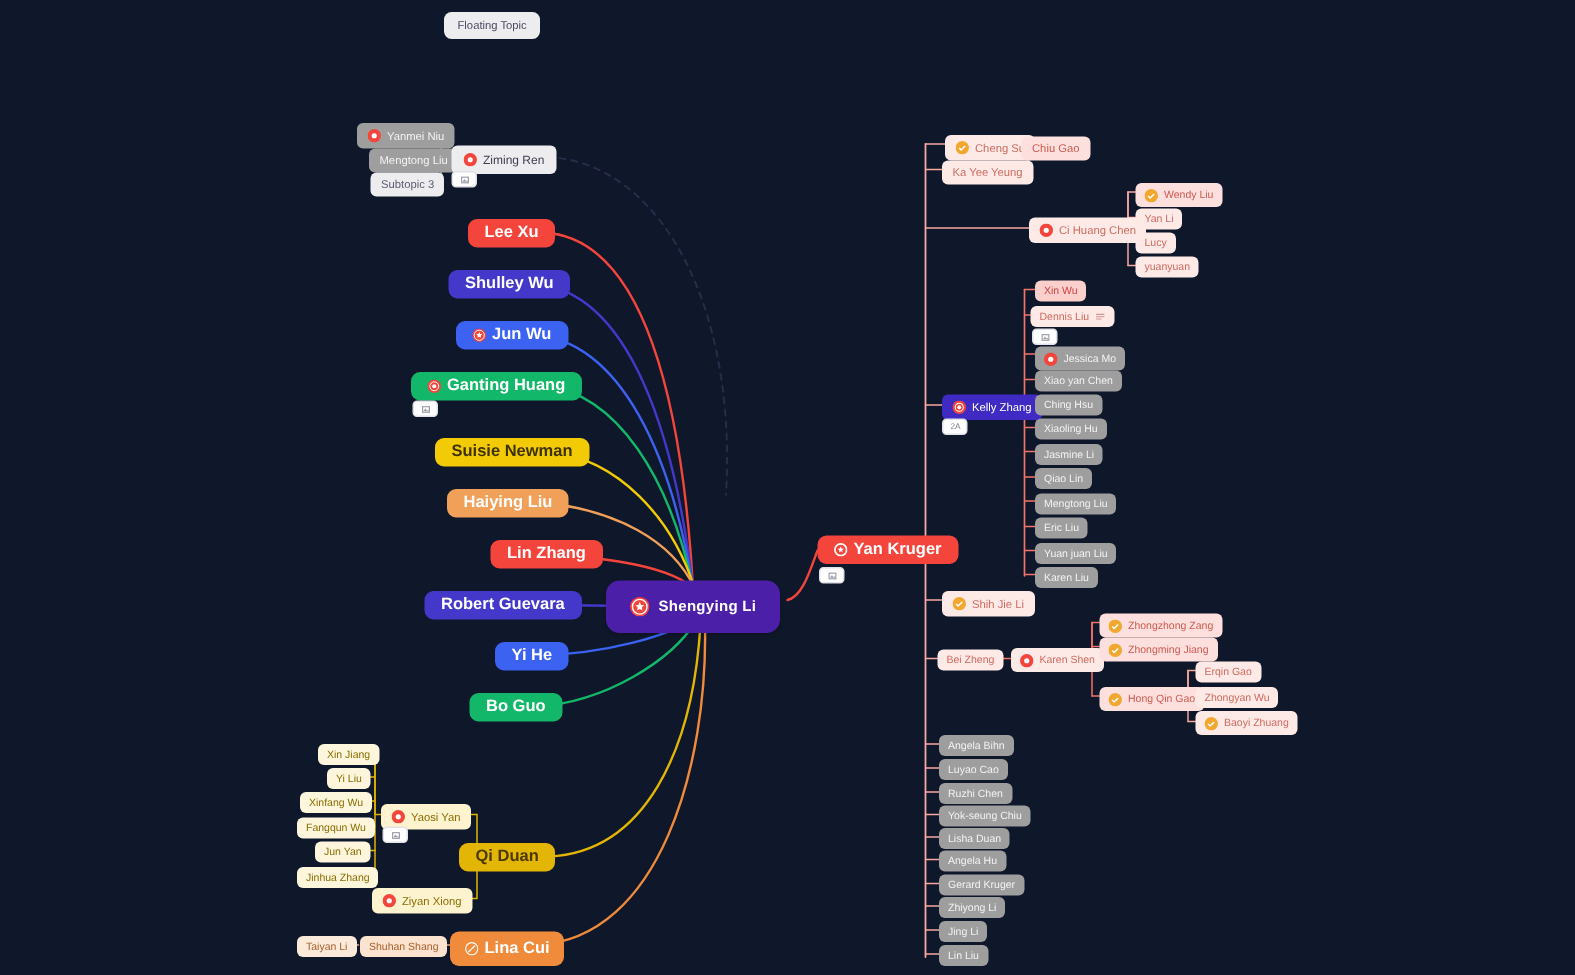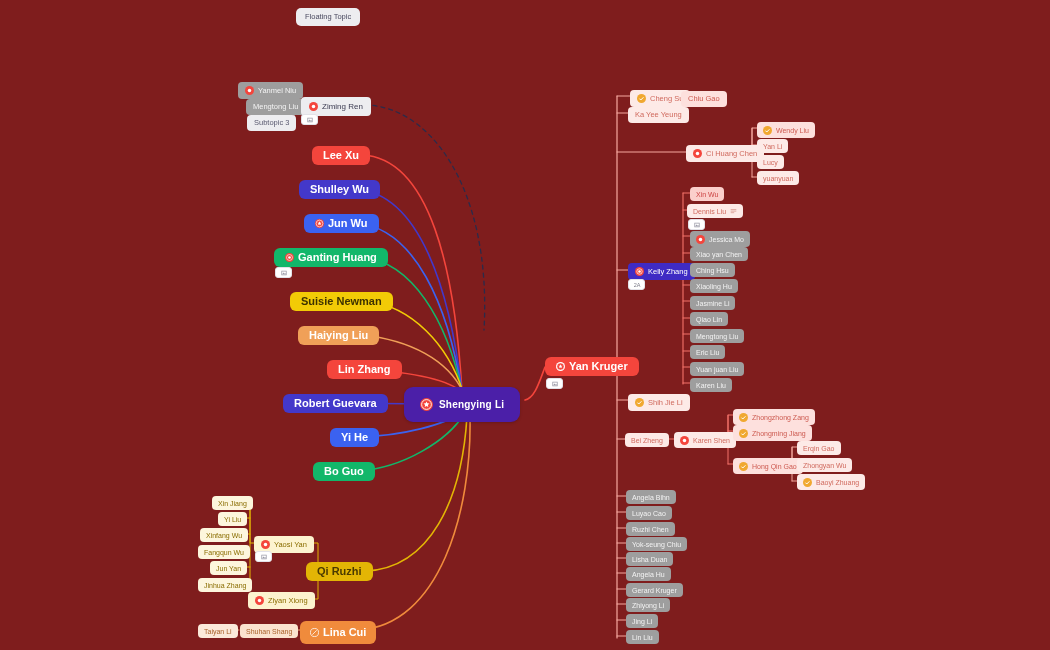--- a/index.html
+++ b/index.html
@@ -1,19 +1,19 @@
 <!DOCTYPE html>
 <html><head>
 <meta charset="utf-8">
 <style>
   html,body{margin:0;padding:0;background:#ffffff;}
   body{width:1050px;height:650px;overflow:hidden;
        font-family:"Liberation Sans","DejaVu Sans",sans-serif;
        -webkit-font-smoothing:antialiased;}
-  #stage{position:relative;width:1050px;height:650px;background:#7f1d1d;}
+  #stage{position:relative;width:1050px;height:650px;background:#0f172a;}
   #wires{position:absolute;left:0;top:0;width:1050px;height:650px;pointer-events:none;}
 
   .node{position:absolute;box-sizing:border-box;display:flex;align-items:center;
         white-space:nowrap;border-radius:5px;line-height:1;}
   .node .lbl{display:inline-block;}
 
   
   .central{font-size:10px;font-weight:bold;color:#fff;background:#4b1fa8;
            border-radius:9px;padding:11px 16px;letter-spacing:.2px;
            box-shadow:0 1px 3px rgba(0,0,0,.18);}
@@ -245,21 +245,21 @@
     <span class="lbl">Robert Guevara</span>
   </div>
   <div class="node lvl1 c-blue" style="left:318px;top:428px;margin-left:12px;">
     <span class="lbl">Yi He</span>
   </div>
   <div class="node lvl1 c-green" style="left:313px;top:462px;">
     <span class="lbl">Bo Guo</span>
   </div>
 
   <div class="node lvl1 c-darkyellow" style="left:306px;top:562px;">
-    <span class="lbl">Qi Ruzhi</span>
+    <span class="lbl">Qi Duan</span>
   </div>
   <div class="node lvl2" style="left:254px;top:536px;background:#fdf3cf;color:#8a6d00;">
     <span class="ico">
       <svg viewBox="0 0 12 12">
           <circle cx="6" cy="6" r="6" fill="#f4453c"></circle>
           <circle cx="6" cy="6" r="2.3" fill="#fff"></circle>
         </svg>
     </span>
     <span class="lbl">Yaosi Yan</span>
   </div>

